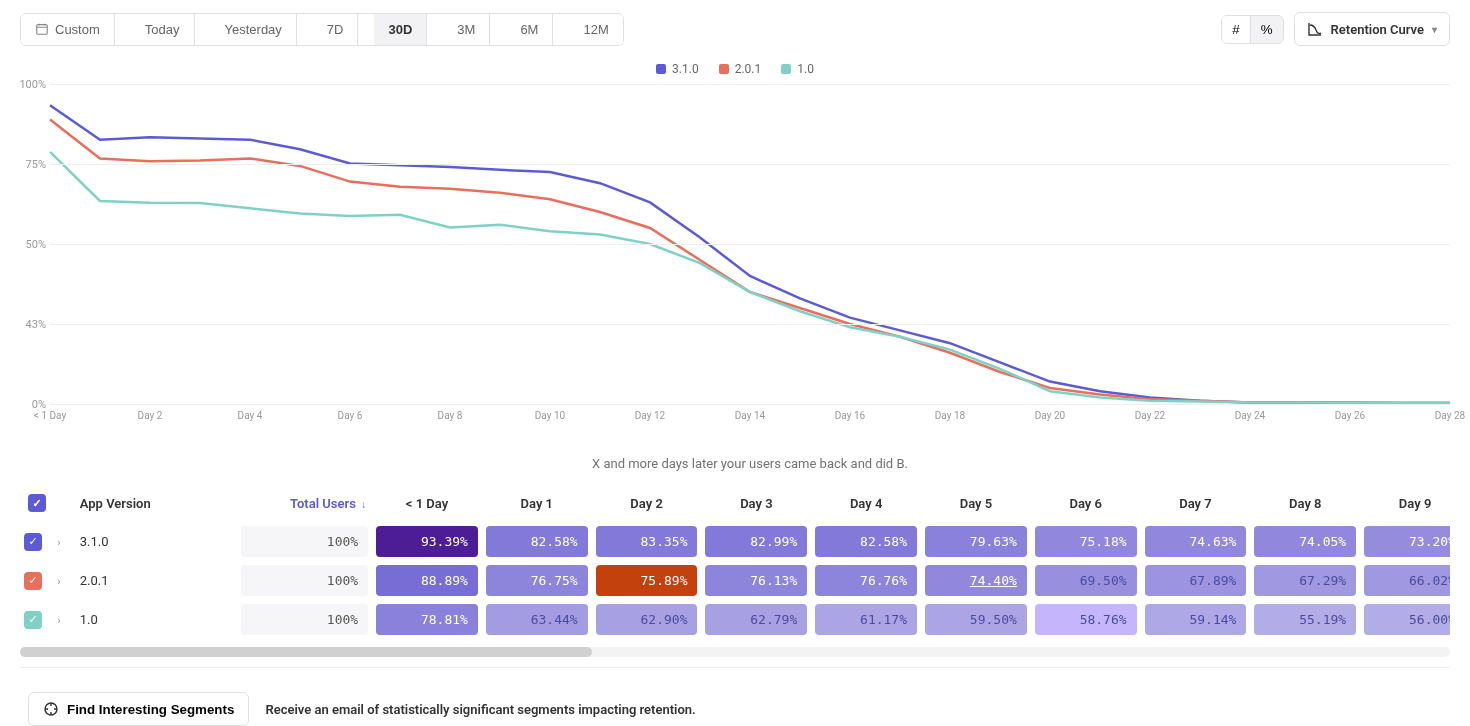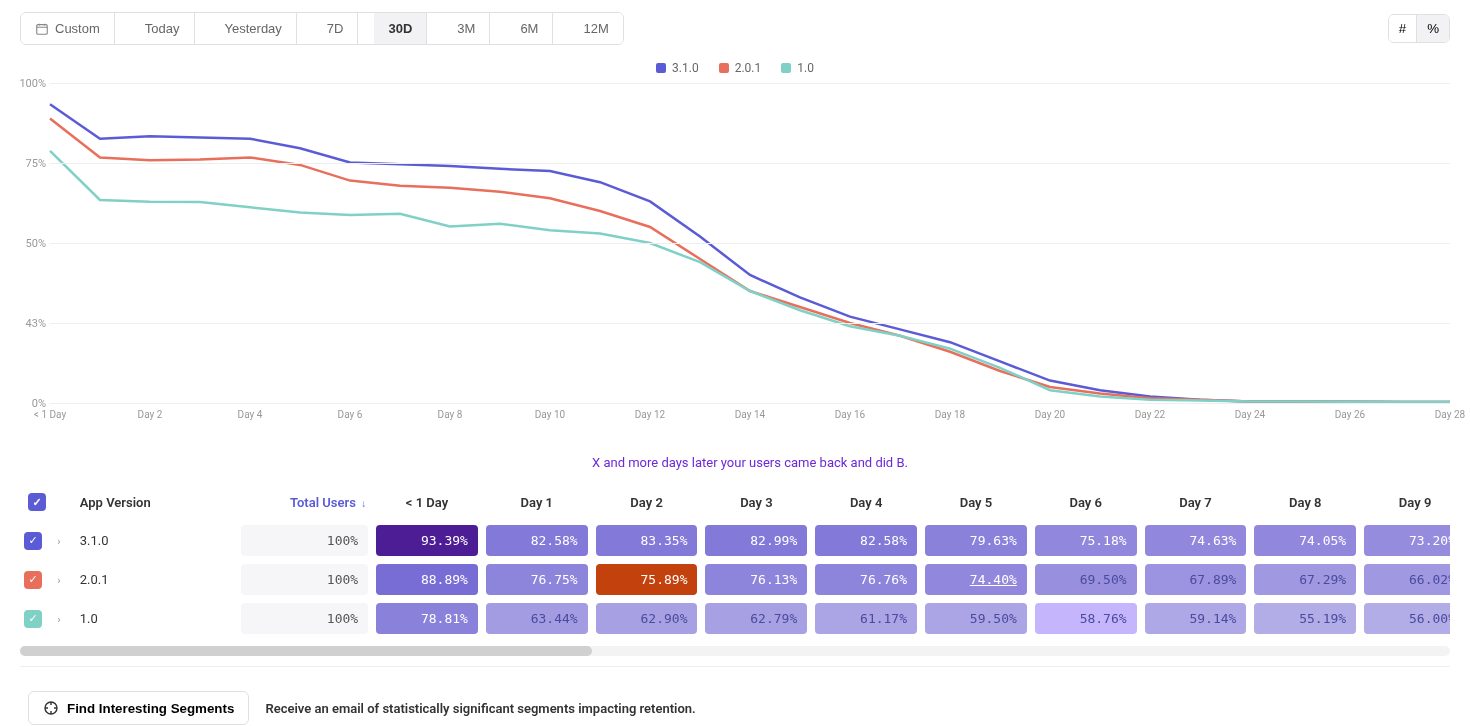--- a/index.html
+++ b/index.html
@@ -20,21 +20,21 @@
 .legend { display: flex; justify-content: center; gap: 20px; margin-bottom: 8px; }
 .legend-item { display: flex; align-items: center; gap: 6px; font-size: 12px; color: #666; }
 .legend-chip { width: 10px; height: 10px; border-radius: 2px; }
 .chart-area { position: relative; height: 380px; margin-left: 30px; }
 .y-axis { position: absolute; left: -30px; top: 0; height: 320px; width: 30px; }
 .y-label { position: absolute; right: 4px; font-size: 11px; color: #999; transform: translateY(-50%); }
 .plot { position: absolute; left: 0; top: 0; width: 100%; height: 320px; }
 .gridline { position: absolute; width: 100%; height: 1px; background: #eee; }
 .x-labels { position: absolute; top: 326px; left: 0; width: 100%; }
 .x-label { position: absolute; font-size: 10px; color: #999; transform: translateX(-50%); white-space: nowrap; }
-.subtitle { text-align: center; color: #6d28d9; font-size: 13px; margin-top: 8px; }
+.subtitle { text-align: center; color: #737373; font-size: 13px; margin-top: 8px; }
 svg.lines { position: absolute; left: 0; top: 0; width: 100%; height: 320px; overflow: visible; }
 .table-wrap { margin-top: 20px; overflow-x: auto; position: relative; }
 .ret-table { min-width: 1450px; border-collapse: separate; border-spacing: 0; }
 .ret-table th { text-align: center; padding: 10px 6px; font-size: 13px; font-weight: 600; color: #333; white-space: nowrap; }
 .ret-table th.left { text-align: left; padding-left: 8px; }
 .ret-table th.sorted { color: #5b5bd6; }
 .ret-table td { padding: 4px; }
 .row-head { display: flex; align-items: center; gap: 10px; padding: 6px 4px; }
 .checkbox { width: 18px; height: 18px; border-radius: 4px; display: flex; align-items: center; justify-content: center; color: #fff; font-size: 11px; }
 .chev-right { font-size: 11px; color: #999; cursor: pointer; }
@@ -65,20 +65,28 @@
         <button class="time-btn">7D</button>
         <button class="time-btn active">30D</button>
         <button class="time-btn">3M</button>
         <button class="time-btn">6M</button>
         <button class="time-btn">12M</button>
       </div>
     <div class="right-controls">
       <div class="toggle-group">
         <button class="toggle-btn">#</button>
         <button class="toggle-btn active">%</button>
+      </div>
+      <div class="view-select">
+        <svg width="16" height="16" viewBox="0 0 16 16">
+            <path d="M2 2 L2 14 L14 14" stroke="#333" stroke-width="1.4" fill="none"></path>
+            <path d="M3 4 Q7 4 9 9 T14 12" stroke="#333" stroke-width="1.4" fill="none"></path>
+          </svg>
+        <span>Retention Curve</span>
+        <span style="font-size:10px;color:#888">▾</span>
       </div>
     </div>
   </div>
 
   <div class="legend" id="legend">
       <div class="legend-item">
         <span class="legend-chip" style="background:#5b5bd6"></span>
         <span>3.1.0</span>
       </div>
       <div class="legend-item">

